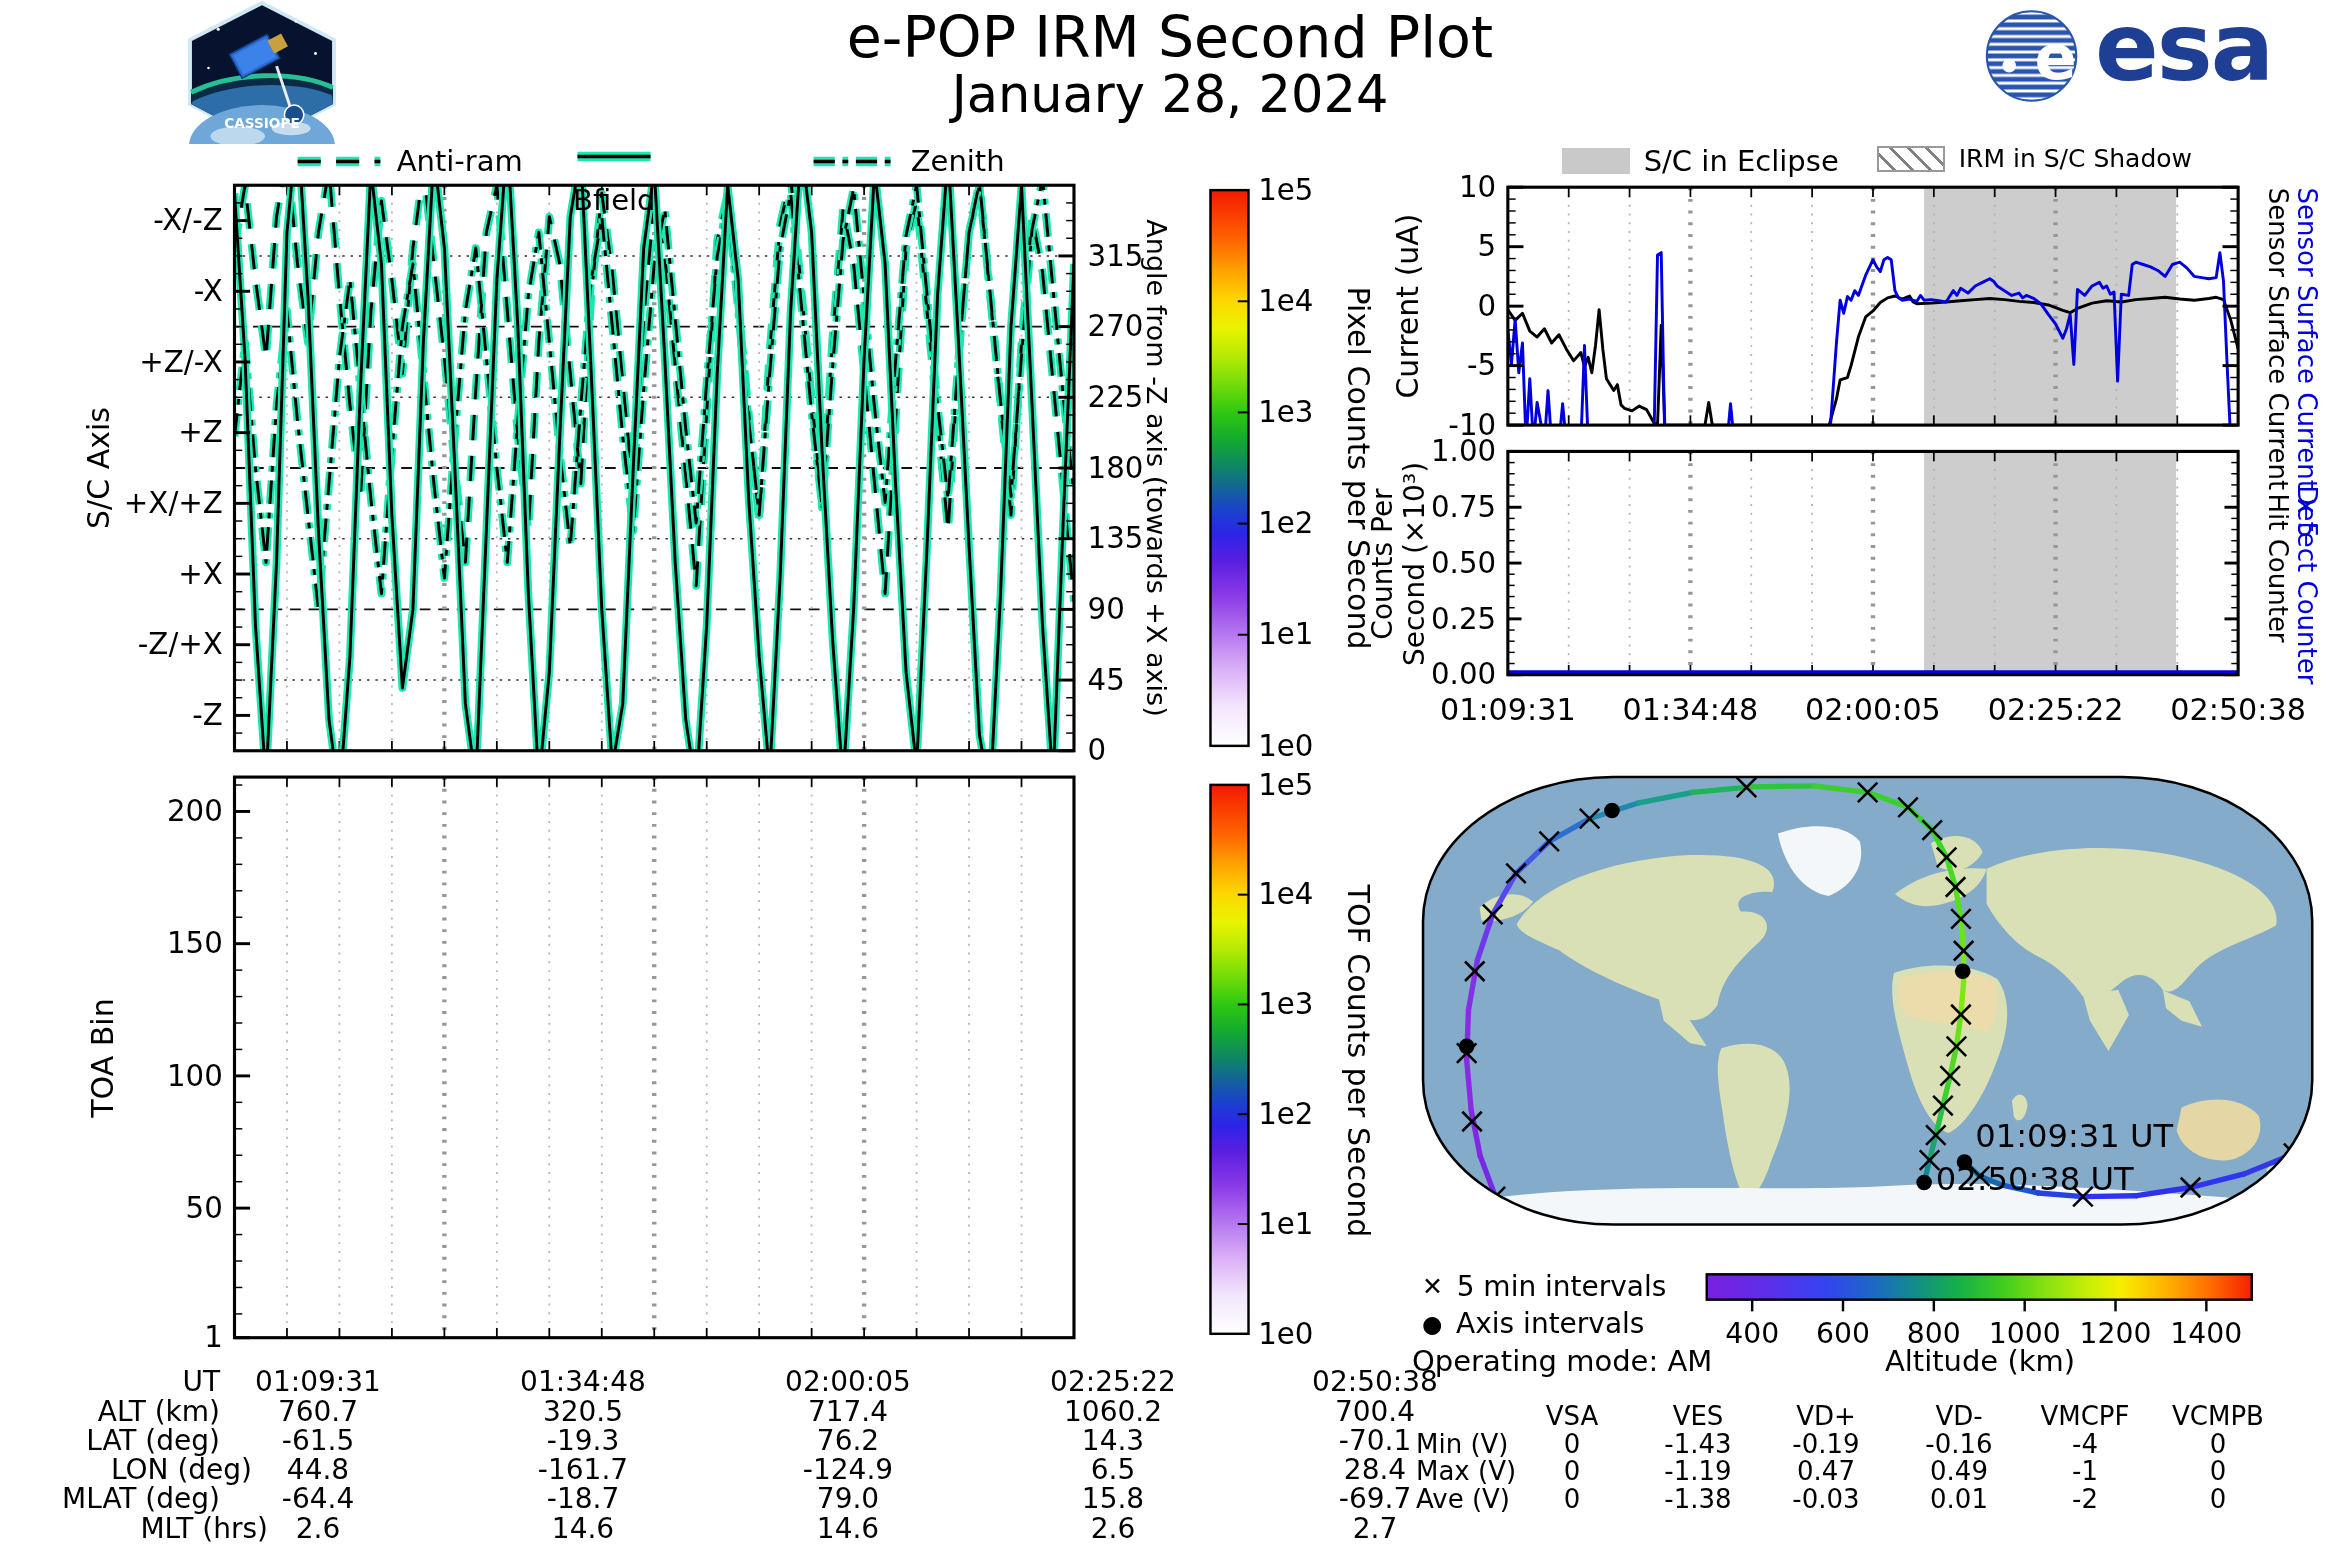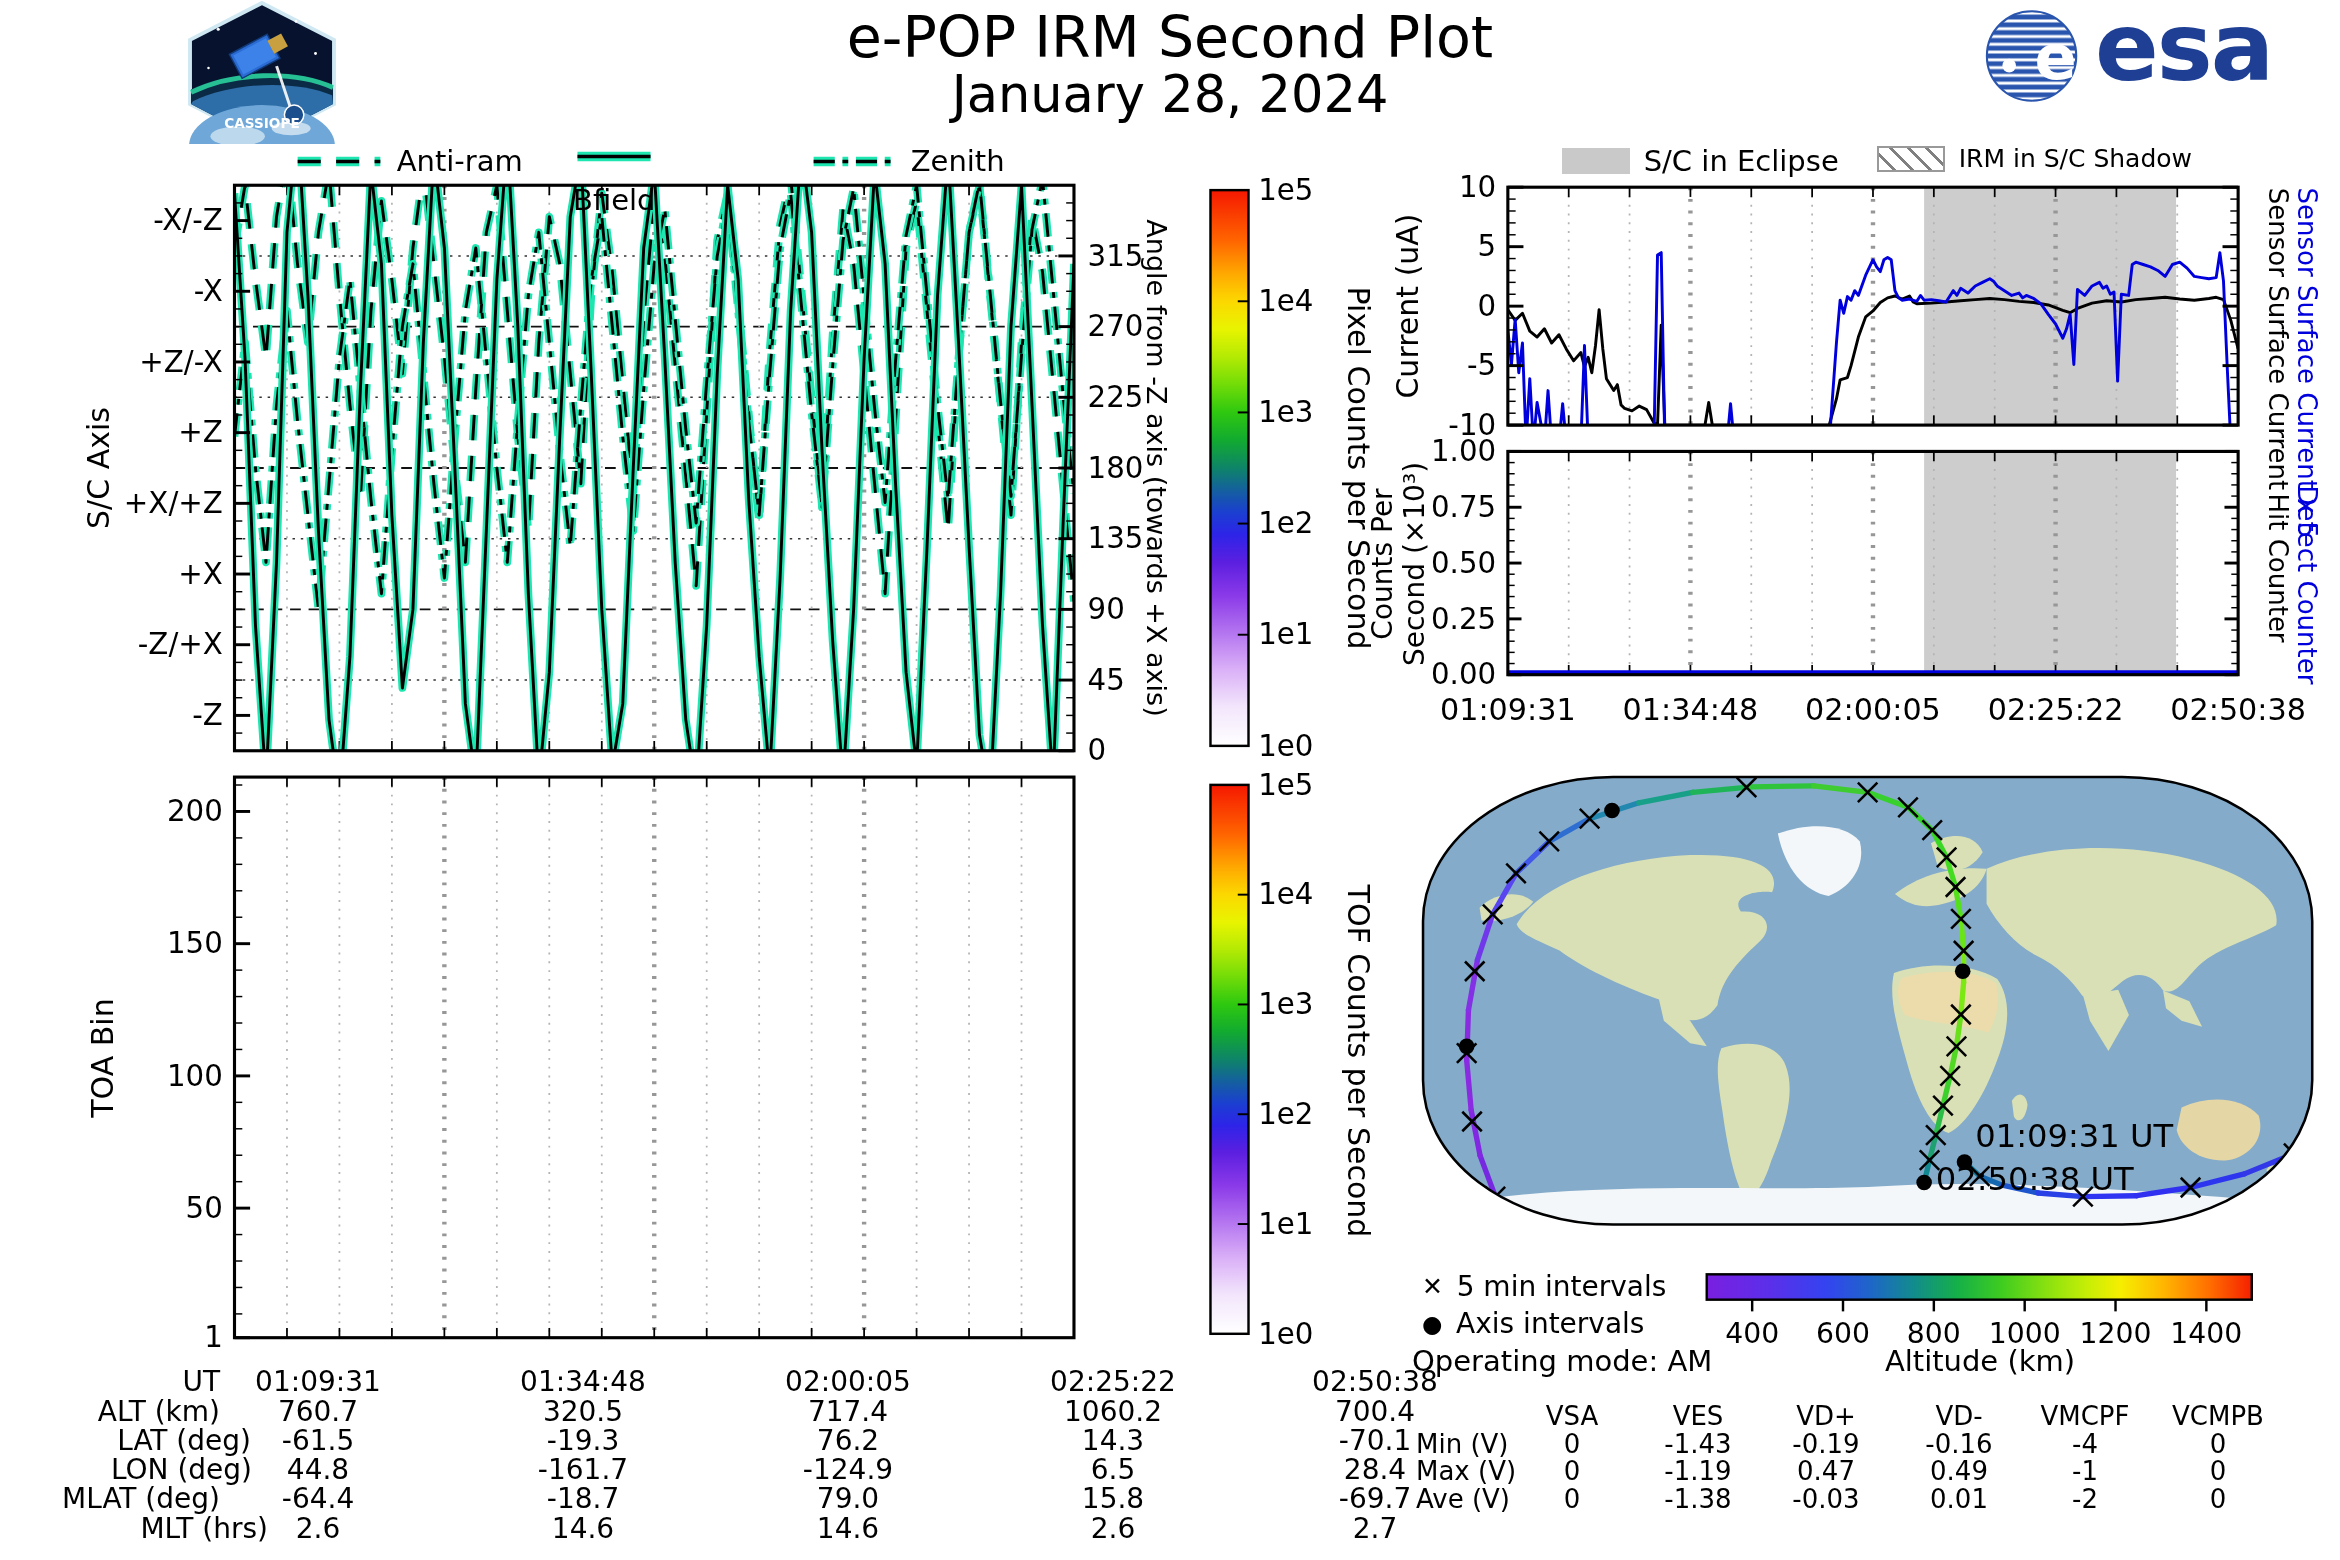--- a/index.html
+++ b/index.html
@@ -796,21 +796,21 @@
       <div class="tcell" style="left: 583px; top: 1365px;">01:34:48</div>
       <div class="tcell" style="left: 848px; top: 1365px;">02:00:05</div>
       <div class="tcell" style="left: 1113px; top: 1365px;">02:25:22</div>
       <div class="tcell" style="left: 1375px; top: 1365px;">02:50:38</div>
       <div class="tlabel" style="left: 0px; top: 1395px; width: 220px;">ALT (km)</div>
       <div class="tcell" style="left: 318px; top: 1395px;">760.7</div>
       <div class="tcell" style="left: 583px; top: 1395px;">320.5</div>
       <div class="tcell" style="left: 848px; top: 1395px;">717.4</div>
       <div class="tcell" style="left: 1113px; top: 1395px;">1060.2</div>
       <div class="tcell" style="left: 1375px; top: 1395px;">700.4</div>
-      <div class="tlabel" style="left: 0px; top: 1424px; width: 220px; margin-left: 31px;">LAT (deg)</div>
+      <div class="tlabel" style="left: 0px; top: 1424px; width: 220px;">LAT (deg)</div>
       <div class="tcell" style="left: 318px; top: 1424px;">-61.5</div>
       <div class="tcell" style="left: 583px; top: 1424px;">-19.3</div>
       <div class="tcell" style="left: 848px; top: 1424px;">76.2</div>
       <div class="tcell" style="left: 1113px; top: 1424px;">14.3</div>
       <div class="tcell" style="left: 1375px; top: 1424px;">-70.1</div>
       <div class="tlabel" style="left: 16px; top: 1453px; width: 220px; margin-left: 16px;">LON (deg)</div>
       <div class="tcell" style="left: 318px; top: 1453px;">44.8</div>
       <div class="tcell" style="left: 583px; top: 1453px;">-161.7</div>
       <div class="tcell" style="left: 848px; top: 1453px;">-124.9</div>
       <div class="tcell" style="left: 1113px; top: 1453px;">6.5</div>

